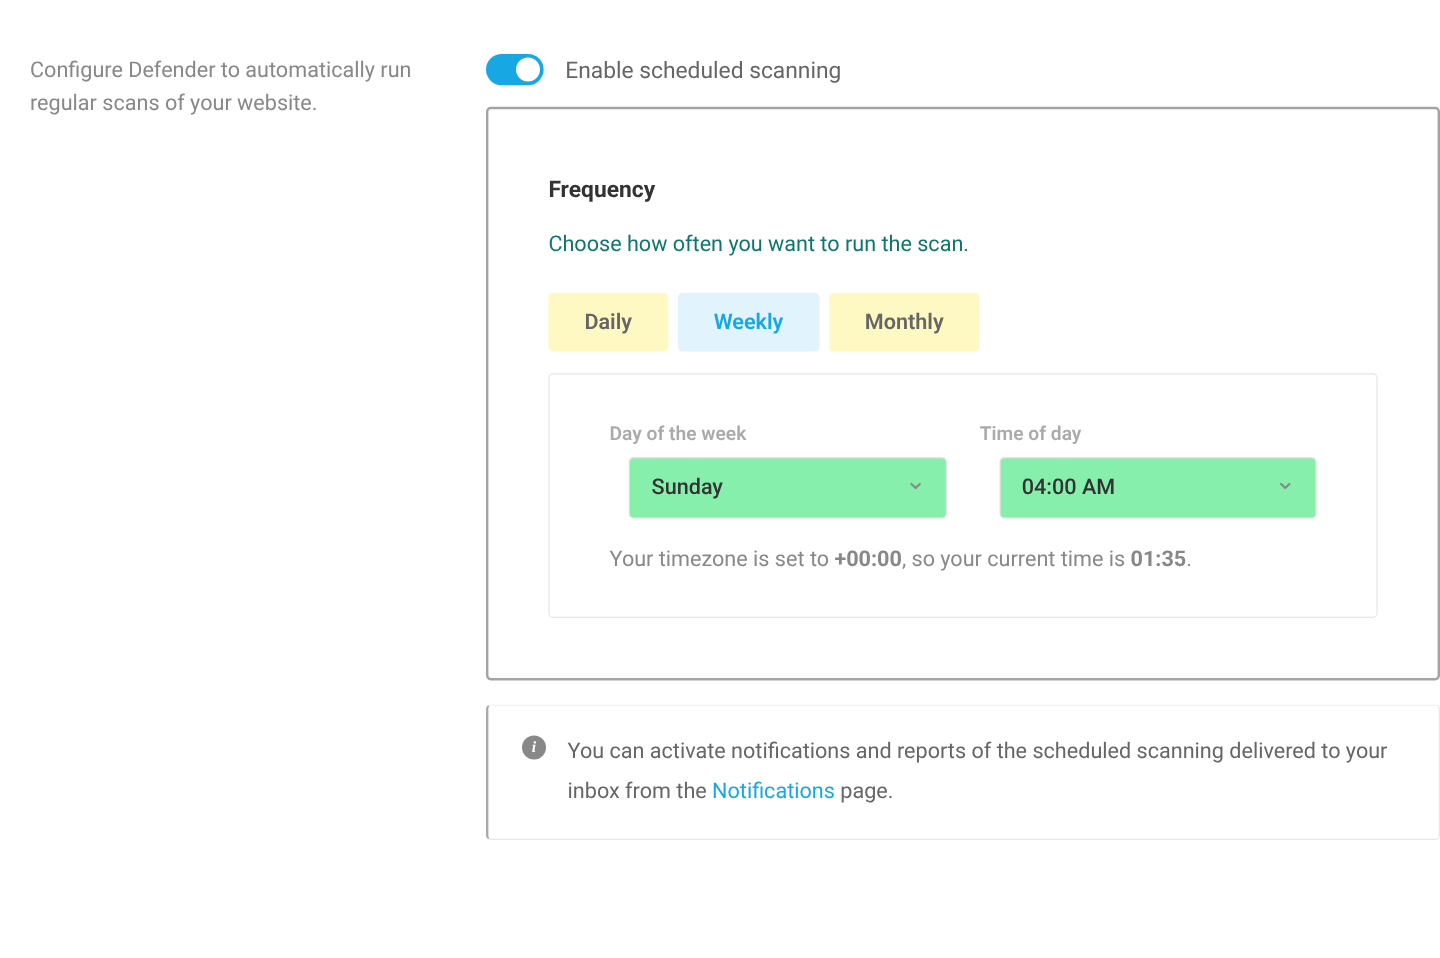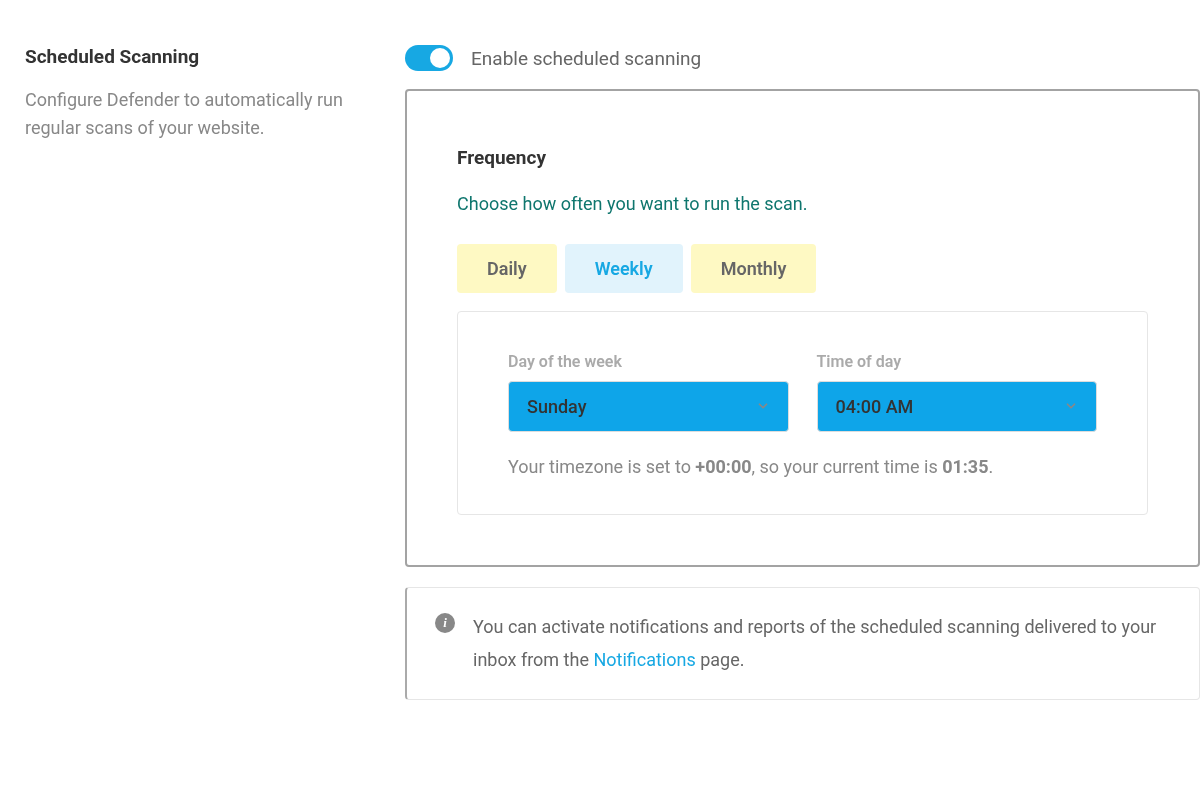--- a/index.html
+++ b/index.html
@@ -115,27 +115,28 @@
       font-size: 16px;
       font-weight: 600;
       margin-bottom: 10px;
       display: block;
     }
     .select {
       display: flex;
       align-items: center;
       justify-content: space-between;
       border: 1px solid #dddddd;
-      background: #0ea5e9;
+      background: #86efac;
       border-radius: 4px;
       padding: 14px 18px;
       cursor: pointer;
       font-size: 18px;
       color: #333333;
       font-weight: 500;
+      margin-left: 16px;
     }
     .chevron {
       font-size: 17px;
       color: #888888;
     }
     .tz-note {
       color: #888888;
       font-size: 18px;
       line-height: 1.4;
     }
@@ -173,21 +174,20 @@
     .info-text .link {
       color: #17a8e3;
       cursor: pointer;
     }
   </style>
 </head>
 <body>
 
 <div class="wrapper">
   <div class="left">
-    <h2 class="section-title">Scheduled Scanning</h2>
     <p class="section-desc">Configure Defender to automatically run regular scans of your website.</p>
   </div>
   <div class="right">
     <div class="toggle-row">
       <div class="toggle">
         <div class="toggle-knob"></div>
       </div>
       <span class="toggle-label">Enable scheduled scanning</span>
     </div>
 

